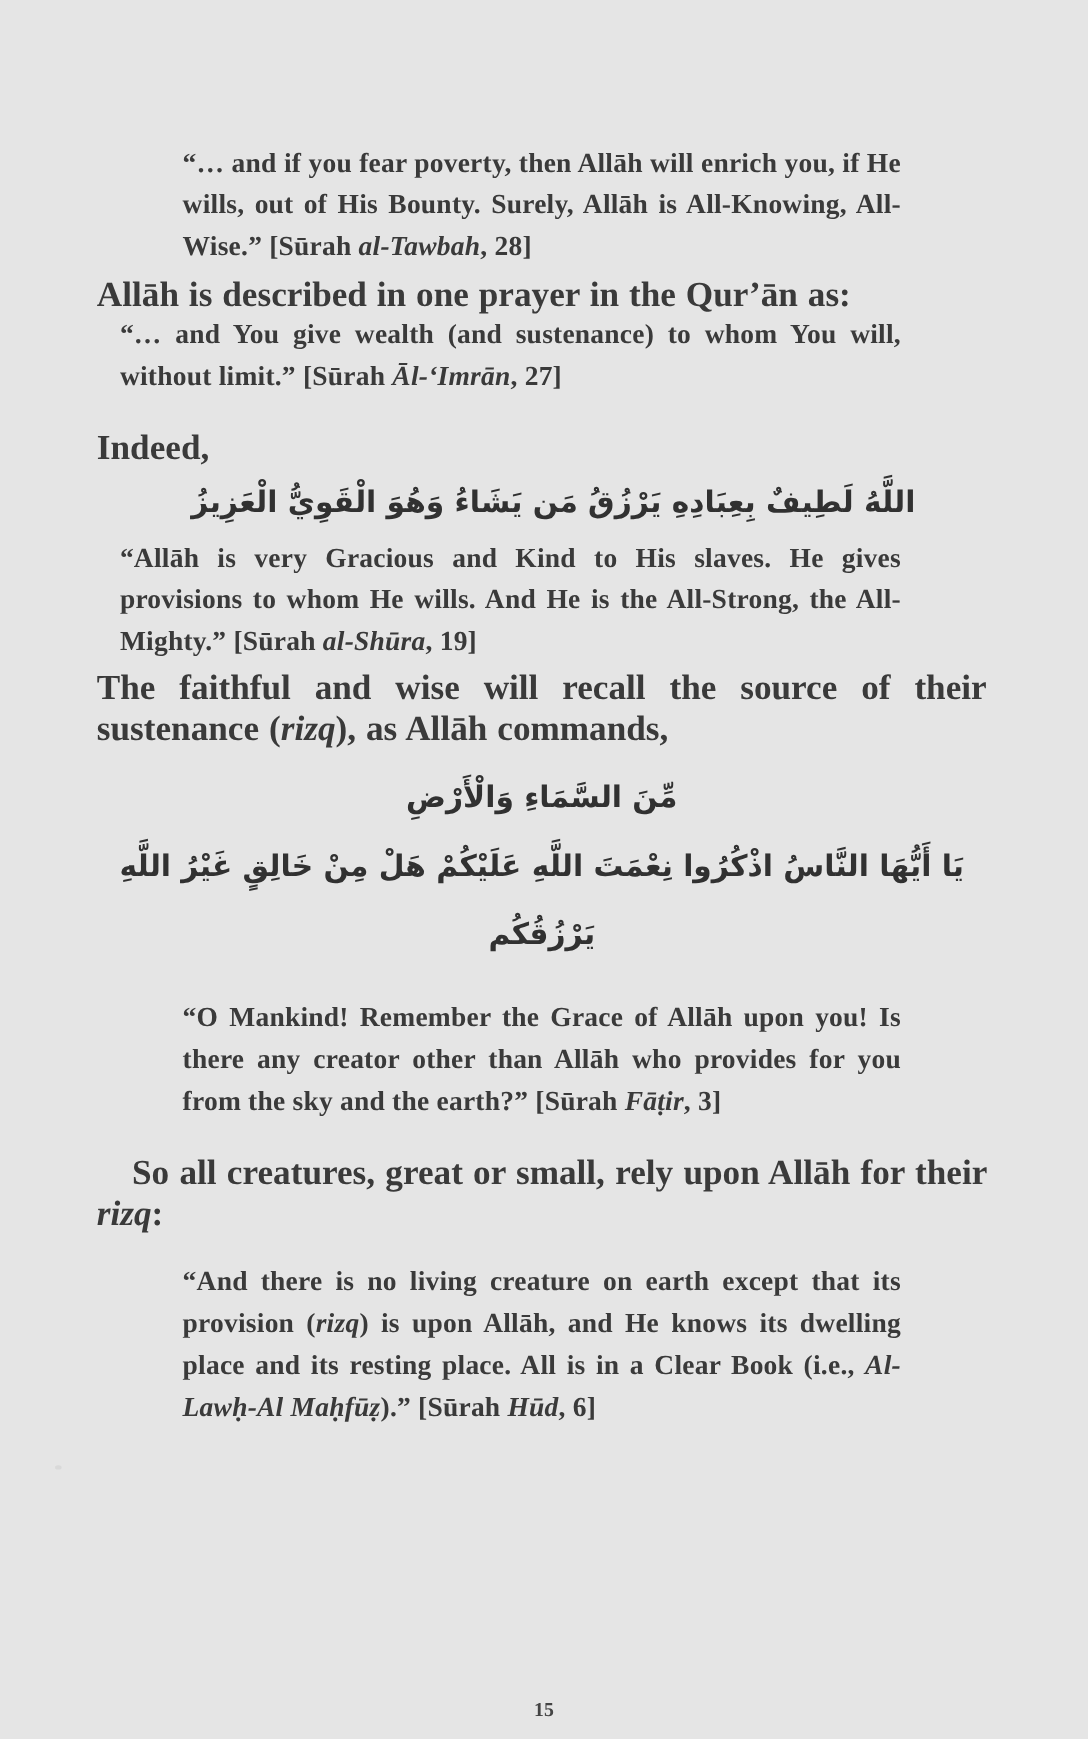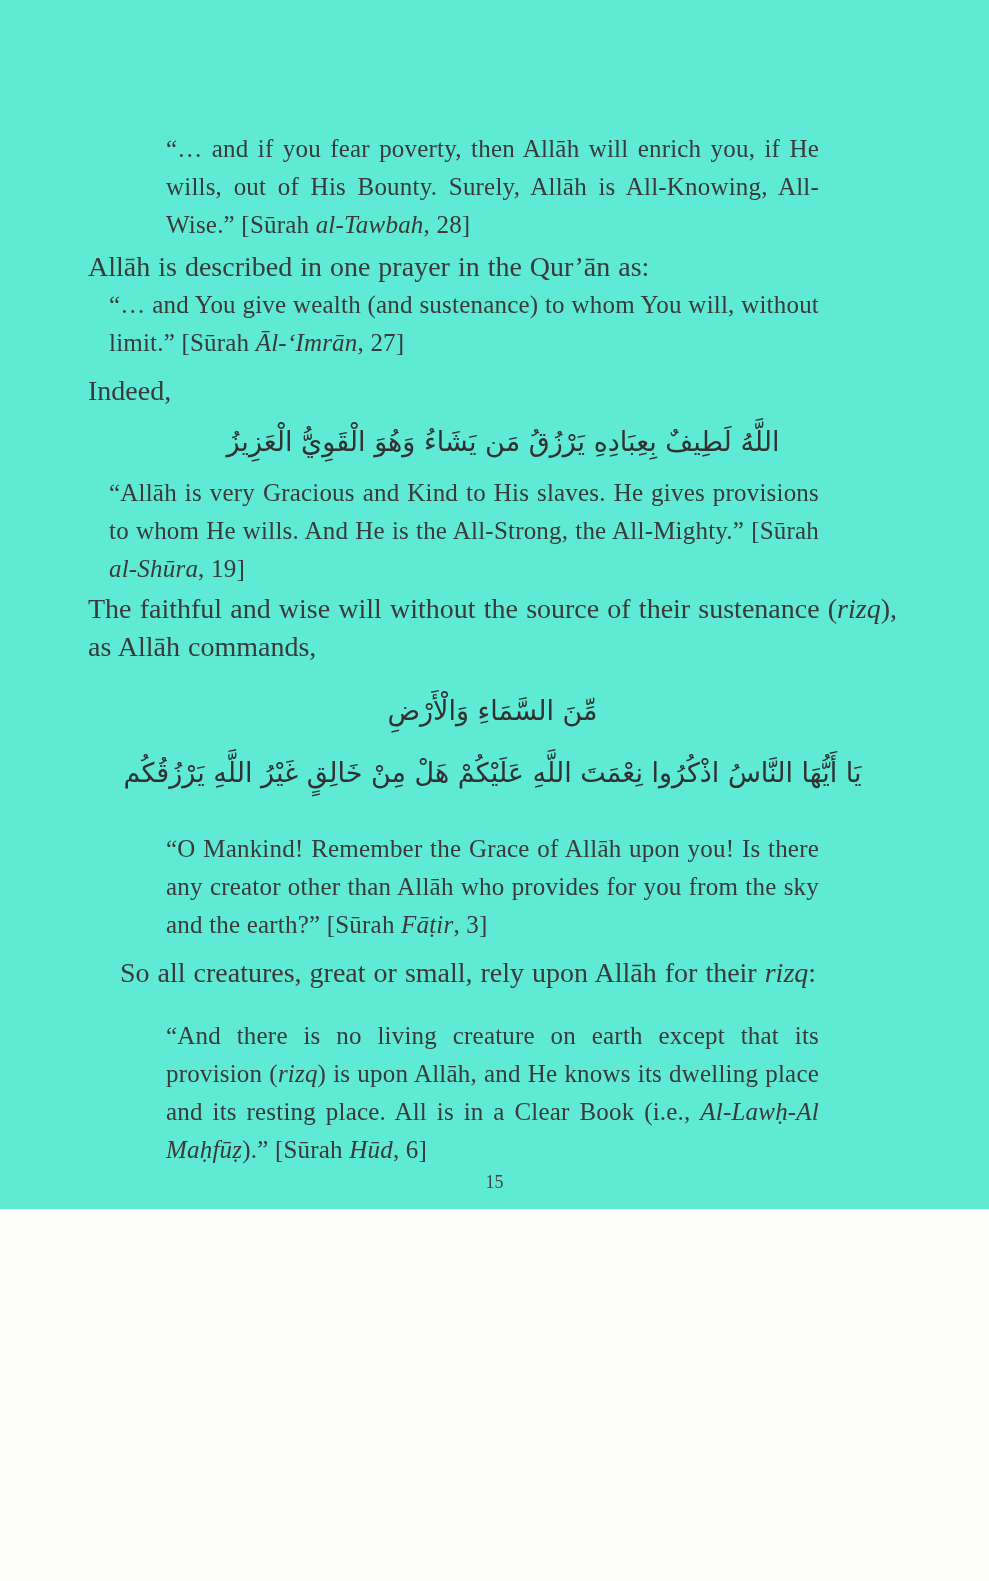--- a/index.html
+++ b/index.html
@@ -1,58 +1,59 @@
 <!DOCTYPE html>
 <html><head>
 <meta charset="utf-8">
 <style>
   html, body { margin: 0; padding: 0; background: #fdfdfc; }
   .page {
     position: relative;
     width: 989px;
-    height: 1209px;
-    background: #5eead4;
+    height: 1581px;
+    background: #e5e5e5;
     color: #3a3a3a;
     font-family: "Liberation Serif", "DejaVu Serif", serif;
     overflow: hidden;
+    font-weight: bold;
   }
   .content {
     position: absolute;
     left: 88px;
     top: 130px;
     width: 809px;
   }
   .quote {
     margin: 0 78px;
     font-size: 25px;
     line-height: 38px;
     text-align: justify;
     letter-spacing: 0.2px;
   }
   .para {
-    font-size: 28px;
+    font-size: 32px;
     line-height: 38px;
     text-align: justify;
     word-spacing: 1px;
   }
   .arabic {
     direction: rtl;
     text-align: center;
     font-family: "DejaVu Sans", sans-serif;
     font-size: 27px;
     line-height: 62px;
     color: #313131;
   }
   .arabic.single { line-height: 64px; height: 64px; }
   .it { font-style: italic; }
   .indent-first { text-indent: 32px; }
   .mt-4  { margin-top: 4px; }
   .mt-2  { margin-top: 2px; }
   .mt-0  { margin-top: 0; margin-left: 21px; }
-  .mt-9  { margin-top: 10px; }
+  .mt-9  { margin-top: 25px; }
   .mt-14 { margin-top: 14px; }
   .mt-19 { margin-top: 19px; }
   .mt-23 { margin-top: 25px; }
   .mt-26 { margin-top: 26px; }
   .ayah-circle {
     display: inline-block;
     width: 34px;
     height: 34px;
     line-height: 30px;
     border: 4px double #3a3a3a;
@@ -94,21 +95,21 @@
 
 
     <div class="quote mt-0"><span>“… and You give wealth (and sustenance) to whom You will, without limit.” [Sūrah </span><span class="it">Āl-‘Imrān</span><span>, 27]</span></div>
 
     <div class="para mt-9"><span>Indeed,</span></div>
 
     <div class="arabic single mt-0">اللَّهُ لَطِيفٌ بِعِبَادِهِ يَرْزُقُ مَن يَشَاءُ وَهُوَ الْقَوِيُّ الْعَزِيزُ</div>
 
     <div class="quote mt-0"><span>“Allāh is very Gracious and Kind to His slaves. He gives provisions to whom He wills. And He is the All-Strong, the All-Mighty.” [Sūrah </span><span class="it">al-Shūra</span><span>, 19]</span></div>
 
-    <div class="para mt-2"><span>The faithful and wise will without the source of their sustenance (</span><span class="it">rizq</span><span>), as Allāh commands,</span></div>
+    <div class="para mt-2"><span>The faithful and wise will recall the source of their sustenance (</span><span class="it">rizq</span><span>), as Allāh commands,</span></div>
 
     <div class="arabic mt-14">
       <div>مِّنَ السَّمَاءِ وَالْأَرْضِ</div>
       <div>يَا أَيُّهَا النَّاسُ اذْكُرُوا نِعْمَتَ اللَّهِ عَلَيْكُمْ هَلْ مِنْ خَالِقٍ غَيْرُ اللَّهِ يَرْزُقُكُم</div>
     </div>
 
     <div class="quote mt-26"><span>“O Mankind! Remember the Grace of Allāh upon you! Is there any creator other than Allāh who provides for you from the sky and the earth?” [Sūrah </span><span class="it">Fāṭir</span><span>, 3]</span></div>
 
     <div class="para mt-9 indent-first"><span>So all creatures, great or small, rely upon Allāh for their </span><span class="it">rizq</span><span>:</span></div>
 

